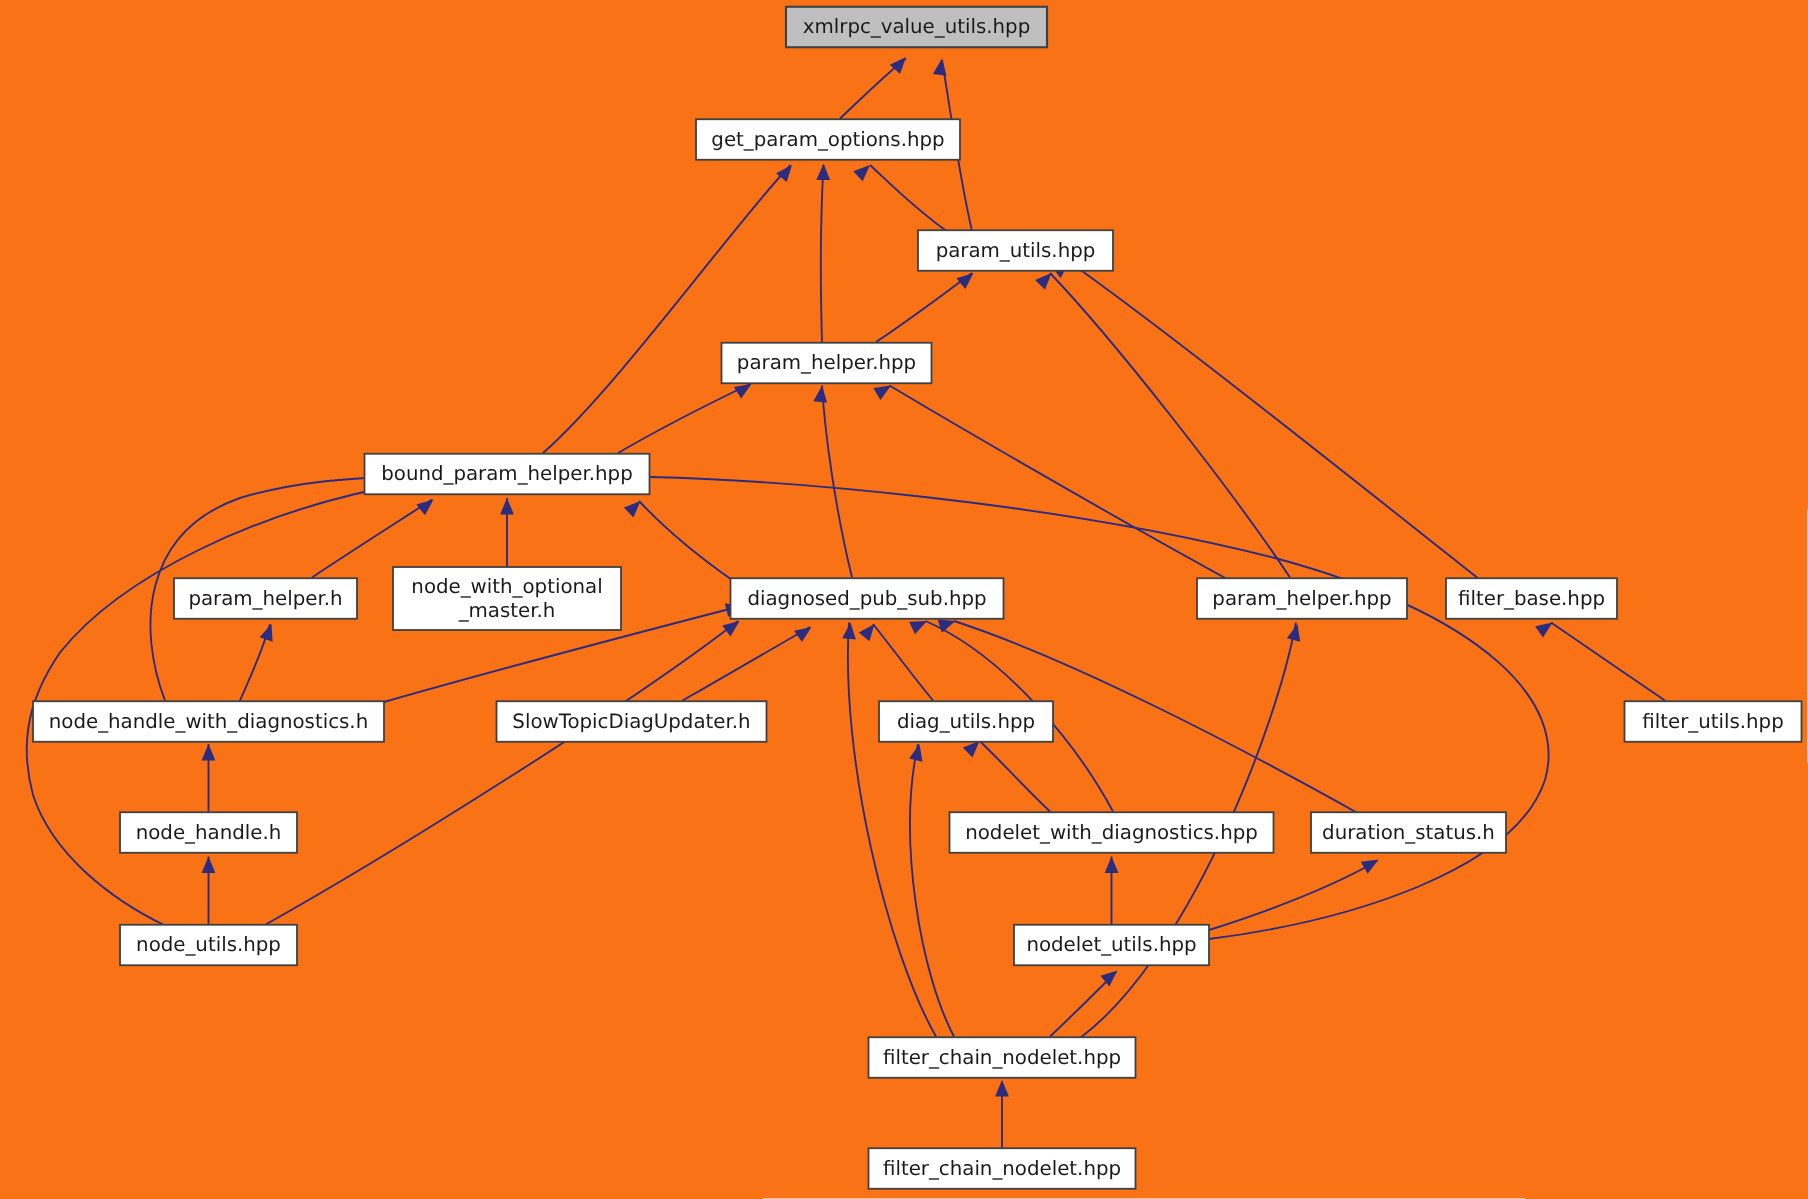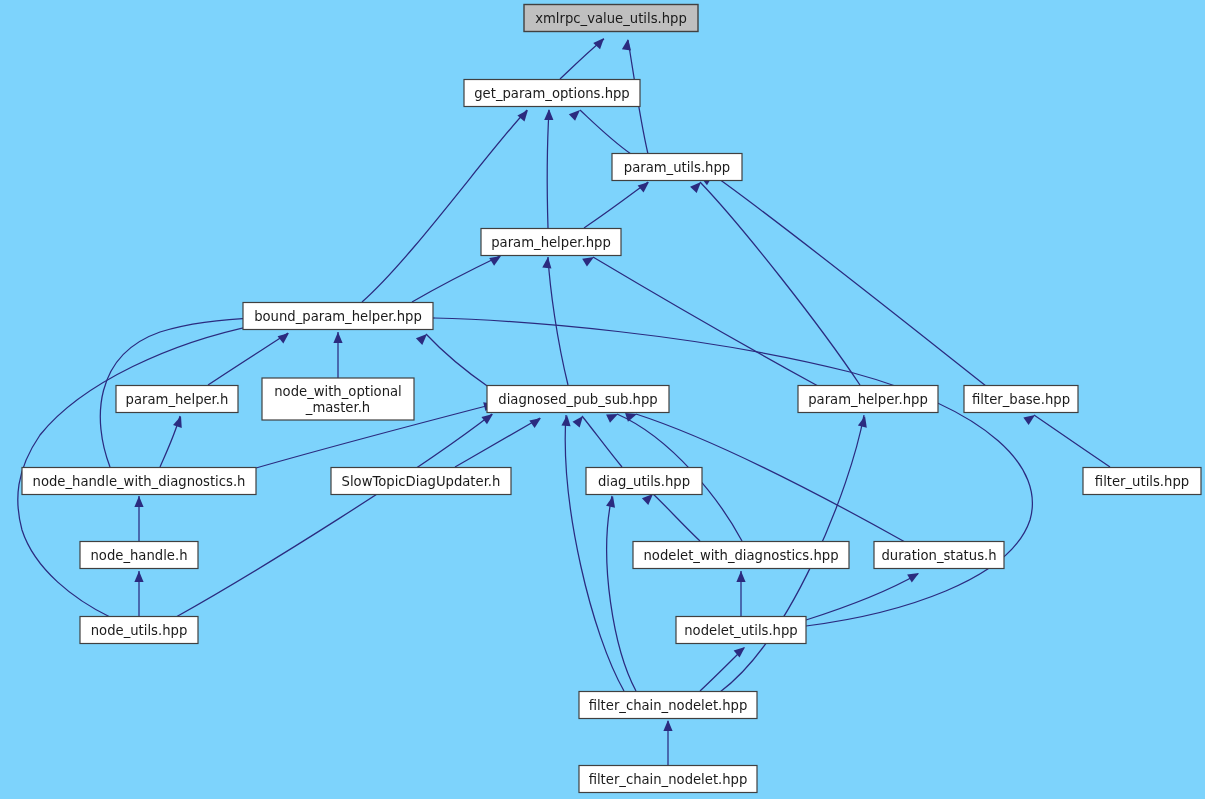--- a/index.html
+++ b/index.html
@@ -10,21 +10,21 @@
   body {
     width: 1205px;
     height: 799px;
     font-family: "DejaVu Sans", sans-serif;
     overflow: hidden;
   }
   #graph-root {
     position: relative;
     width: 1205px;
     height: 799px;
-    background: #7dd3fc;
+    background: #f97316;
   }
   svg#dep-graph {
     display: block;
     width: 1205px;
     height: 799px;
   }
   .node-box {
     fill: #ffffff;
     stroke: #404040;
     stroke-width: 1.2;

